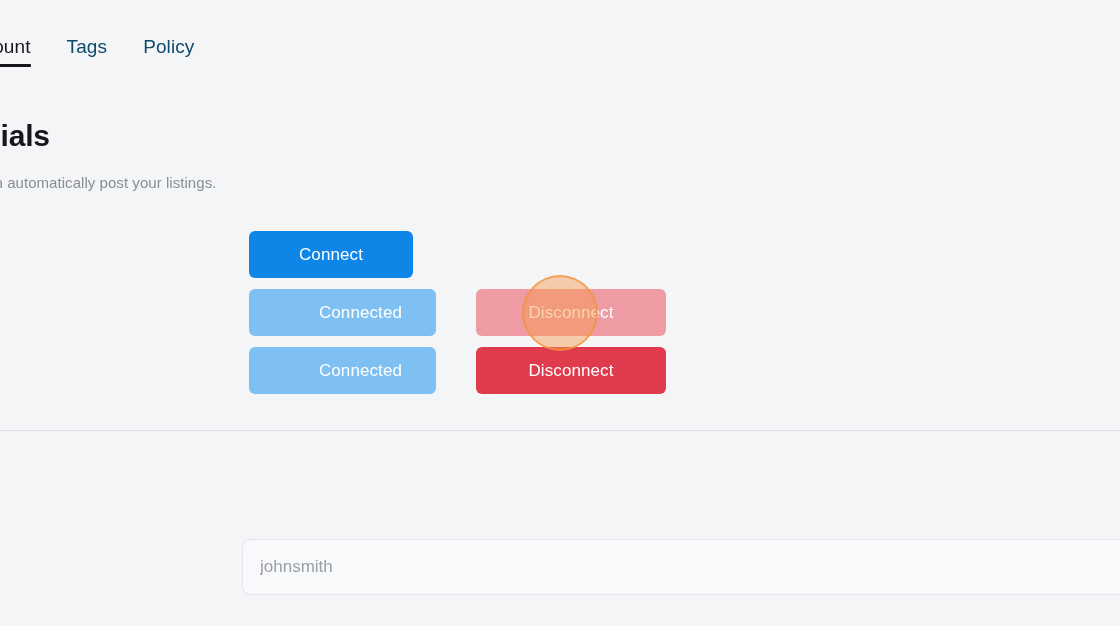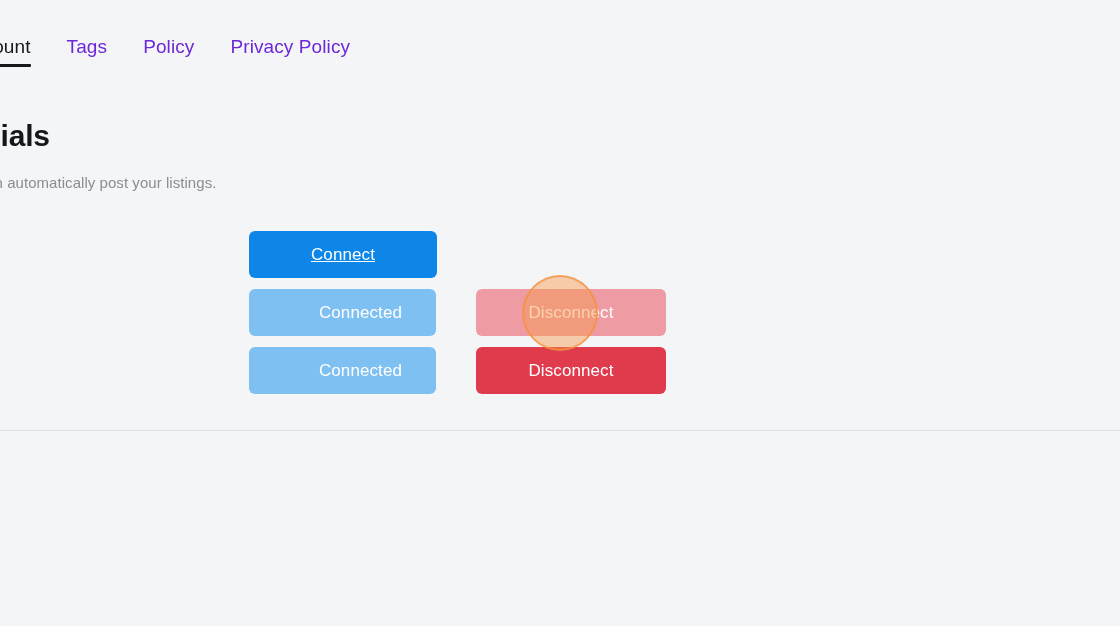--- a/index.html
+++ b/index.html
@@ -31,21 +31,21 @@
     width: 1120px;
     height: 78px;
     display: flex;
     align-items: flex-end;
     padding-left: 0;
   }
   .tab {
     position: relative;
     font-size: 19px;
     line-height: 1;
-    color: #6d28d9;
+    color: #0c4a6e;
     padding: 0 0 22px 0;
     margin-right: 36px;
     cursor: pointer;
     white-space: nowrap;
     letter-spacing: 0.1px;
   }
   .tab:first-child { margin-left: -26px; }
   .tab.active {
     color: #16181c;
   }
@@ -106,23 +106,22 @@
     height: 47px;
     line-height: 47px;
     padding: 0;
     text-align: center;
     cursor: pointer;
     display: inline-block;
     letter-spacing: 0.1px;
     user-select: none;
   }
   .btn-connect {
-    width: 188px;
+    width: 164px;
     background: #0d86e8;
-    text-decoration: underline;
   }
   .btn-connected {
     width: 187px;
     background: #7fc0f3;
     padding-left: 36px;
   }
   .btn-disconnect {
     width: 190px;
     background: #e03b4c;
     margin-left: 31px;
@@ -184,21 +183,20 @@
 </style>
 </head>
 <body>
 
 <div class="page">
 
   <nav class="tabbar">
     <div class="tab active">ccount</div>
     <div class="tab">Tags</div>
     <div class="tab">Policy</div>
-    <div class="tab">Privacy Policy</div>
   </nav>
 
   <div class="section-head">
     <h1 class="section-title">ocials</h1>
     <p class="section-sub">u can automatically post your listings.</p>
   </div>
 
   <div class="socials-grid">
 
     <div class="social-row">
@@ -214,14 +212,17 @@
       <button class="btn btn-connected">Connected</button>
       <button class="btn btn-disconnect">Disconnect</button>
     </div>
 
   </div>
 
   <div class="cursor-halo"></div>
 
   <div class="divider"></div>
 
+  <div class="form-area">
+    <input class="text-input" type="text" value="" placeholder="johnsmith" style="">
+  </div>
 
 </div>
 
 </body></html>

